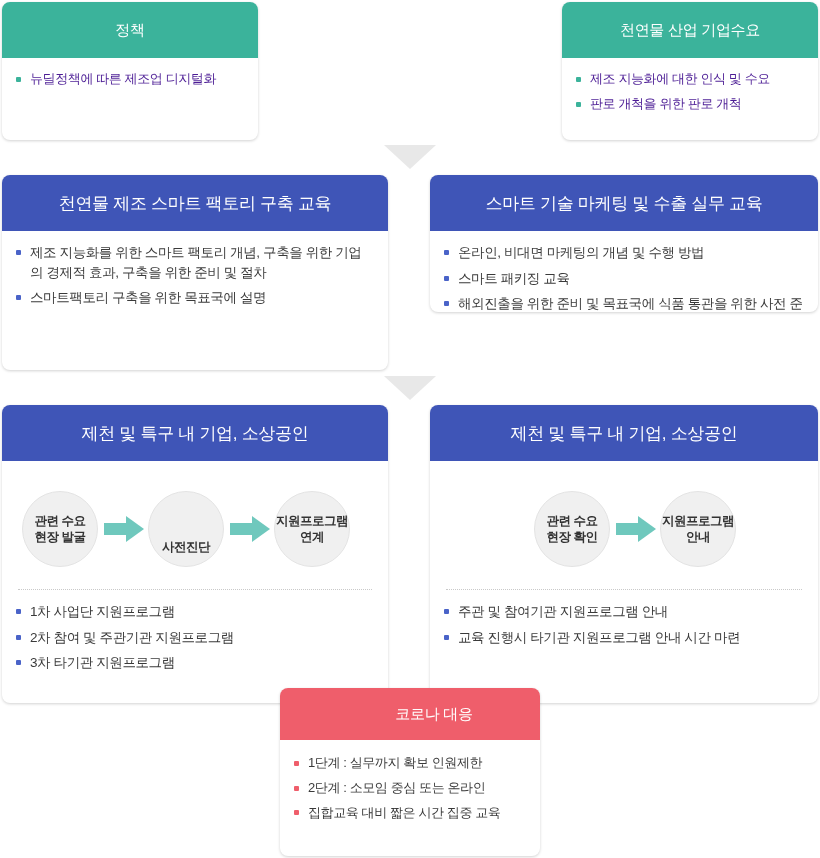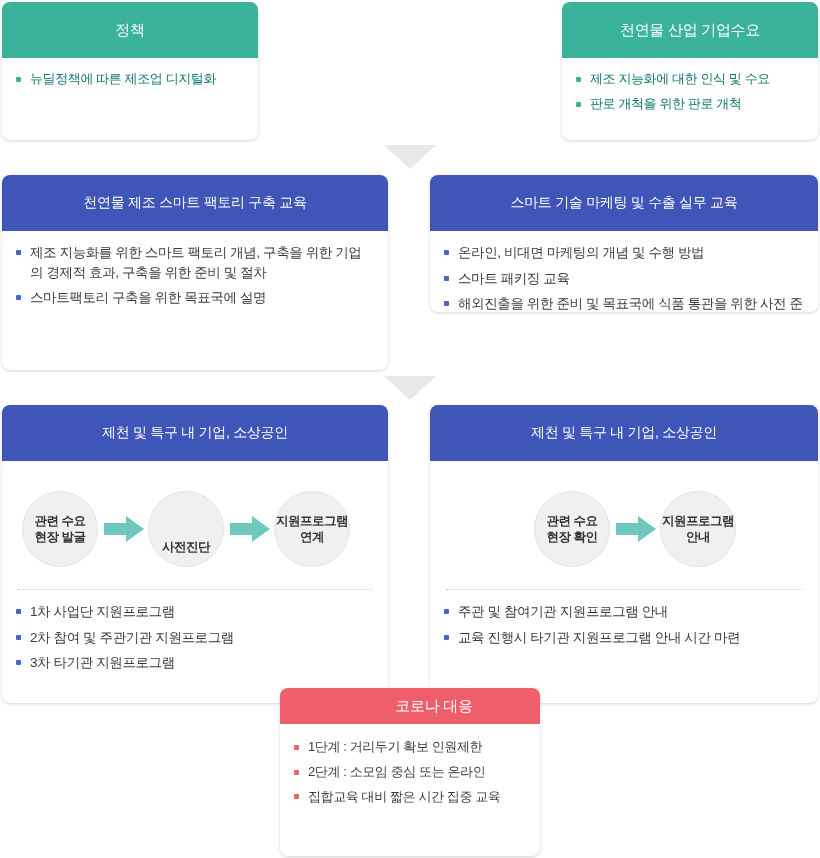--- a/index.html
+++ b/index.html
@@ -69,32 +69,32 @@
     background: #4a63c8;
     border-radius: 1px;
   }
 
   
   .teal .card-head {
     background: #3bb39b;
     height: 56px;
     font-size: 15px;
   }
-  .teal .card-body { font-size: 13px; color: #0f766e; }
+  .teal .card-body { font-size: 13px; color: #4c1d95; }
   .teal ul.bl li:before { background: #3bb39b; }
 
   #card-policy      { left: 2px;   top: 2px;  width: 256px; height: 138px; }
   #card-promotion   { left: 282px; top: 2px;  width: 256px; height: 138px; }
   #card-demand      { left: 562px; top: 2px;  width: 256px; height: 138px; }
 
   
   .blue .card-head {
     background: #3f55b7;
     height: 56px;
-    font-size: 14px;
+    font-size: 17px;
   }
   .blue .card-body { font-size: 13.5px; color: #3a3a3a; }
 
   #card-edu-factory   { left: 2px;   top: 175px; width: 386px; height: 195px; }
   #card-edu-marketing { left: 430px; top: 175px; width: 388px; height: 137px; }
 
   #card-sme-left  { left: 2px;   top: 405px; width: 386px; height: 298px; }
   #card-sme-right { left: 430px; top: 405px; width: 388px; height: 298px; }
 
   
@@ -137,21 +137,21 @@
     border-top: 1px dotted #c9c9c9;
     margin: 10px 2px 12px 2px;
   }
 
   
   #card-corona {
     left: 280px; top: 688px; width: 260px; height: 168px;
   }
   #card-corona .card-head {
     background: #ef5e6b;
-    height: 36px;
+    height: 52px;
     font-size: 15px;
     padding-left: 48px;
   }
   #card-corona .card-body { font-size: 13px; color: #3a3a3a; padding-top: 14px; }
   #card-corona ul.bl li:before { background: #ef5e6b; }
 
   
   .gray-arrow {
     position: absolute;
     width: 0; height: 0;
@@ -270,20 +270,20 @@
         <li>주관 및 참여기관 지원프로그램 안내</li>
         <li>교육 진행시 타기관 지원프로그램 안내 시간 마련</li>
       </ul>
     </div>
   </div>
 
   <div class="card" id="card-corona">
     <div class="card-head">코로나 대응</div>
     <div class="card-body">
       <ul class="bl">
-        <li>1단계 : 거리두기 확보 인원제한</li>
+        <li>1단계 : 실무까지 확보 인원제한</li>
         <li>2단계 : 소모임 중심 또는 온라인</li>
         <li>집합교육 대비 짧은 시간 집중 교육</li>
       </ul>
     </div>
   </div>
 
 </div>
 
 </body></html>

